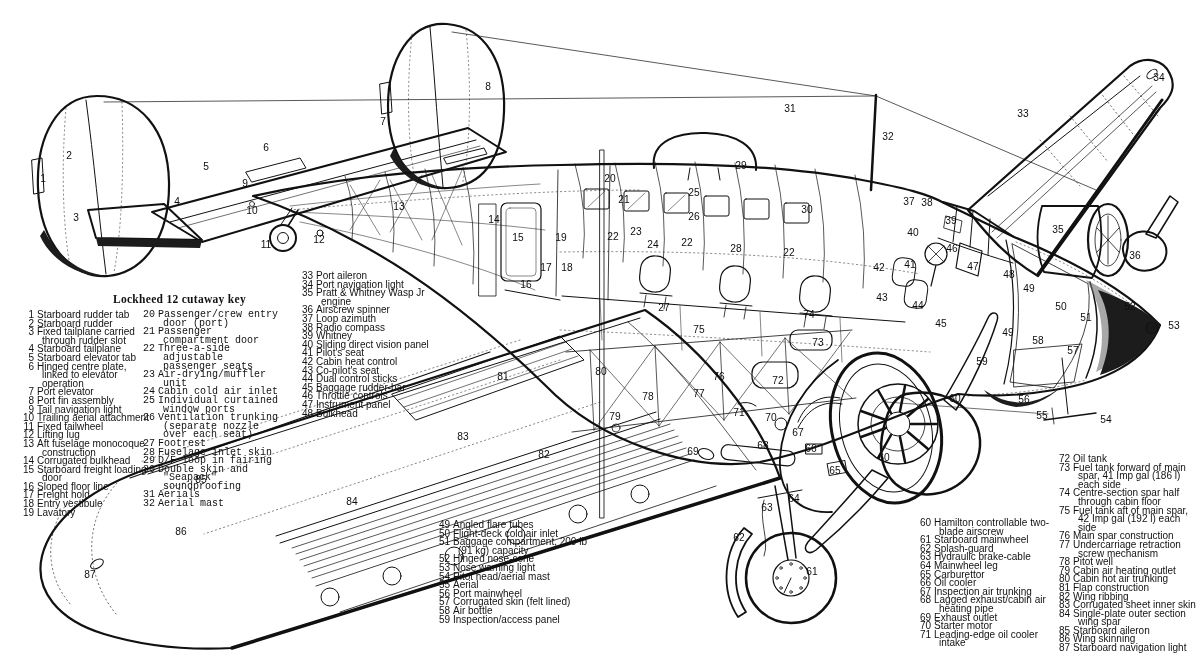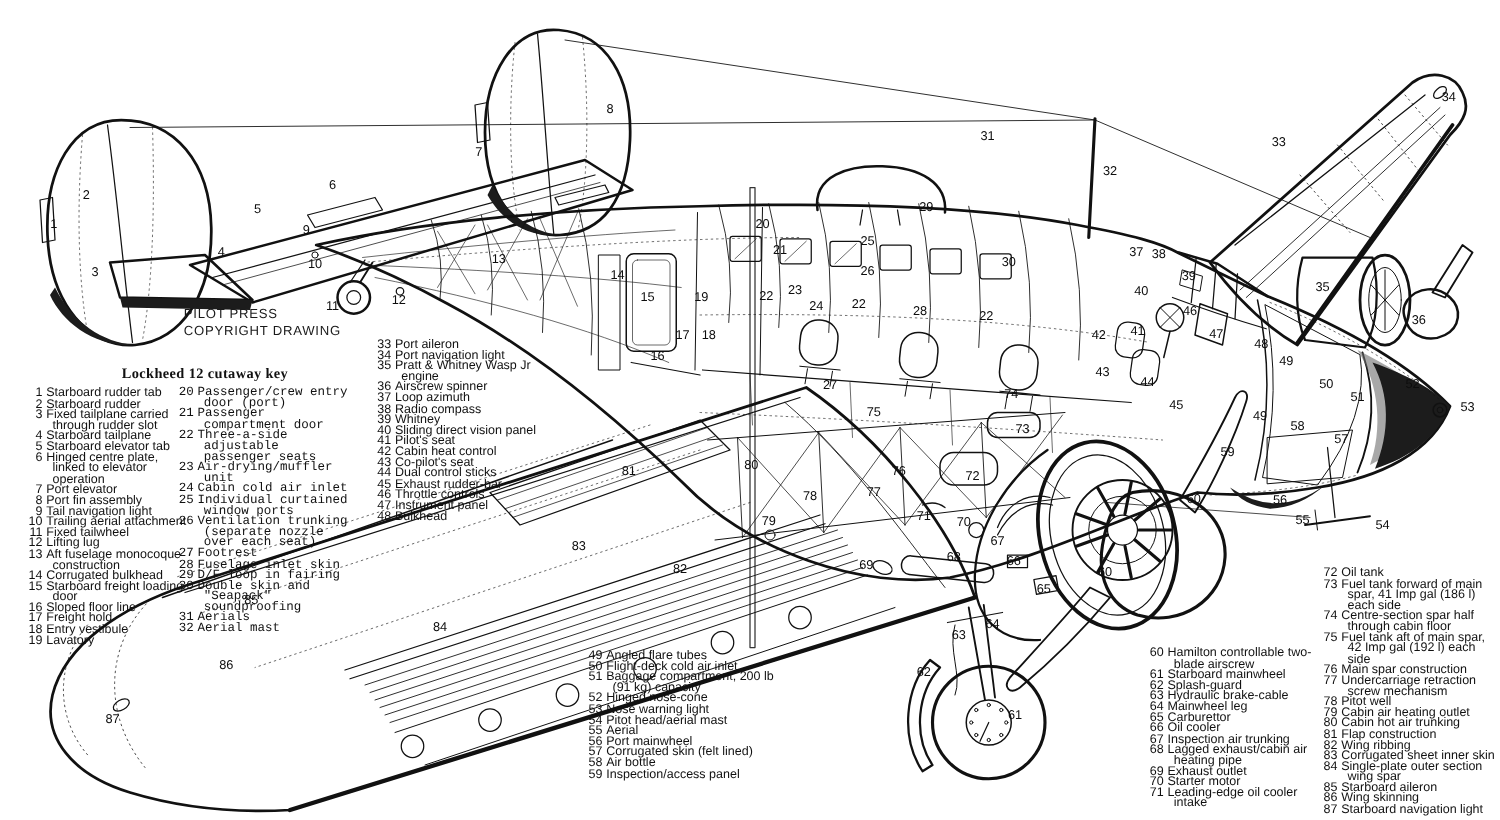--- a/index.html
+++ b/index.html
@@ -12,21 +12,21 @@
   .d{fill:#1c1c1c !important;stroke:none !important;}
   .g{fill:#6e6e6e !important;stroke:none !important;opacity:.6;}
   .s05{stroke-width:.5}.s06{stroke-width:.6}.s07{stroke-width:.7}.s08{stroke-width:.8}
   .s1{stroke-width:1}.s12{stroke-width:1.2}.s15{stroke-width:1.5}.s18{stroke-width:1.8}
   .s2{stroke-width:2}.s22{stroke-width:2.2}.s25{stroke-width:2.5}.s3{stroke-width:3}.s35{stroke-width:3.5}
   .dot{stroke-dasharray:1.3,3;}
   .callout{font-family:"Liberation Sans",sans-serif;font-size:10.2px;fill:#0d0d0d;
            text-anchor:middle;stroke:none;}
   .overlay{position:absolute;}
   #title{font-family:"Liberation Serif",serif;font-weight:bold;font-size:11.5px;
-         letter-spacing:.3px;text-align:center;white-space:nowrap;}
+         letter-spacing:.3px;text-align:right;white-space:nowrap;}
   #copyright{font-size:10.5px;letter-spacing:.6px;line-height:14px;color:#1a1a1a;}
   .key-col{font-size:10px;line-height:8.6px;}
   .key-item{padding-left:22px;text-indent:-22px;}
   .kn{display:inline-block;width:14px;text-align:right;margin-right:3px;text-indent:0;}
 </style>
 </head>
 <body>
 
 <div id="page">
 
@@ -402,24 +402,20 @@
         <text x="503" y="380" class="callout">81</text>
         <text x="544" y="458" class="callout">82</text>
         <text x="463" y="440" class="callout">83</text>
         <text x="352" y="505" class="callout">84</text>
         <text x="201" y="483" class="callout">85</text>
         <text x="181" y="535" class="callout">86</text>
         <text x="90" y="578" class="callout">87</text>
       </g>
   </svg>
 
-  <div class="overlay" id="copyright" style="left:147px;top:244px;">
-    <div>PILOT PRESS</div>
-    <div>COPYRIGHT DRAWING</div>
-  </div>
 
   <div class="overlay" id="title" style="left:82px;top:293px;width:164px;">Lockheed 12 cutaway key</div>
 
   <div class="overlay key-col" style="left:20px;top:311px;width:130px;">
 
   <div class="key-item"><span class="kn">1</span><span class="kt">Starboard rudder tab</span></div>
       <div class="key-item"><span class="kn">2</span><span class="kt">Starboard rudder</span></div>
       <div class="key-item"><span class="kn">3</span><span class="kt">Fixed tailplane carried through rudder slot</span></div>
       <div class="key-item"><span class="kn">4</span><span class="kt">Starboard tailplane</span></div>
       <div class="key-item"><span class="kn">5</span><span class="kt">Starboard elevator tab</span></div>
@@ -461,26 +457,26 @@
       <div class="key-item"><span class="kn">35</span><span class="kt">Pratt &amp; Whitney Wasp Jr engine</span></div>
       <div class="key-item"><span class="kn">36</span><span class="kt">Airscrew spinner</span></div>
       <div class="key-item"><span class="kn">37</span><span class="kt">Loop azimuth</span></div>
       <div class="key-item"><span class="kn">38</span><span class="kt">Radio compass</span></div>
       <div class="key-item"><span class="kn">39</span><span class="kt">Whitney</span></div>
       <div class="key-item"><span class="kn">40</span><span class="kt">Sliding direct vision panel</span></div>
       <div class="key-item"><span class="kn">41</span><span class="kt">Pilot's seat</span></div>
       <div class="key-item"><span class="kn">42</span><span class="kt">Cabin heat control</span></div>
       <div class="key-item"><span class="kn">43</span><span class="kt">Co-pilot's seat</span></div>
       <div class="key-item"><span class="kn">44</span><span class="kt">Dual control sticks</span></div>
-      <div class="key-item"><span class="kn">45</span><span class="kt">Exhaust rudder-bar</span></div>
+      <div class="key-item"><span class="kn">45</span><span class="kt">Baggage rudder-bar</span></div>
       <div class="key-item"><span class="kn">46</span><span class="kt">Throttle controls</span></div>
       <div class="key-item"><span class="kn">47</span><span class="kt">Instrument panel</span></div>
       <div class="key-item"><span class="kn">48</span><span class="kt">Bulkhead</span></div>
     </div>
-  <div class="overlay key-col" style="left:436px;top:521px;width:158px;margin-left:32px;">
+  <div class="overlay key-col" style="left:436px;top:521px;width:158px;">
 
   <div class="key-item"><span class="kn">49</span><span class="kt">Angled flare tubes</span></div>
       <div class="key-item"><span class="kn">50</span><span class="kt">Flight-deck cold air inlet</span></div>
       <div class="key-item"><span class="kn">51</span><span class="kt">Baggage compartment, 200 lb (91 kg) capacity</span></div>
       <div class="key-item"><span class="kn">52</span><span class="kt">Hinged nose-cone</span></div>
       <div class="key-item"><span class="kn">53</span><span class="kt">Nose warning light</span></div>
       <div class="key-item"><span class="kn">54</span><span class="kt">Pitot head/aerial mast</span></div>
       <div class="key-item"><span class="kn">55</span><span class="kt">Aerial</span></div>
       <div class="key-item"><span class="kn">56</span><span class="kt">Port mainwheel</span></div>
       <div class="key-item"><span class="kn">57</span><span class="kt">Corrugated skin (felt lined)</span></div>

